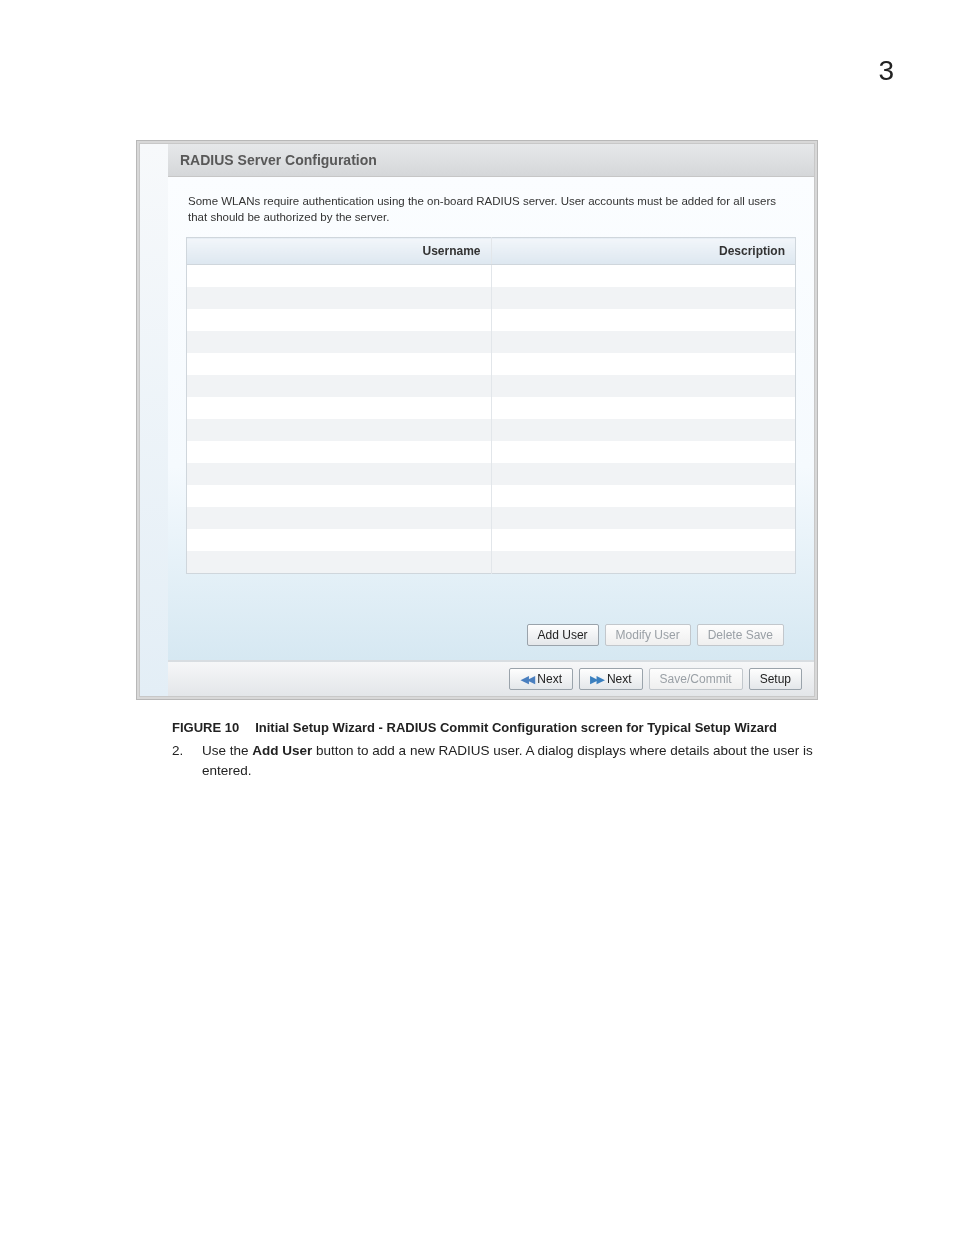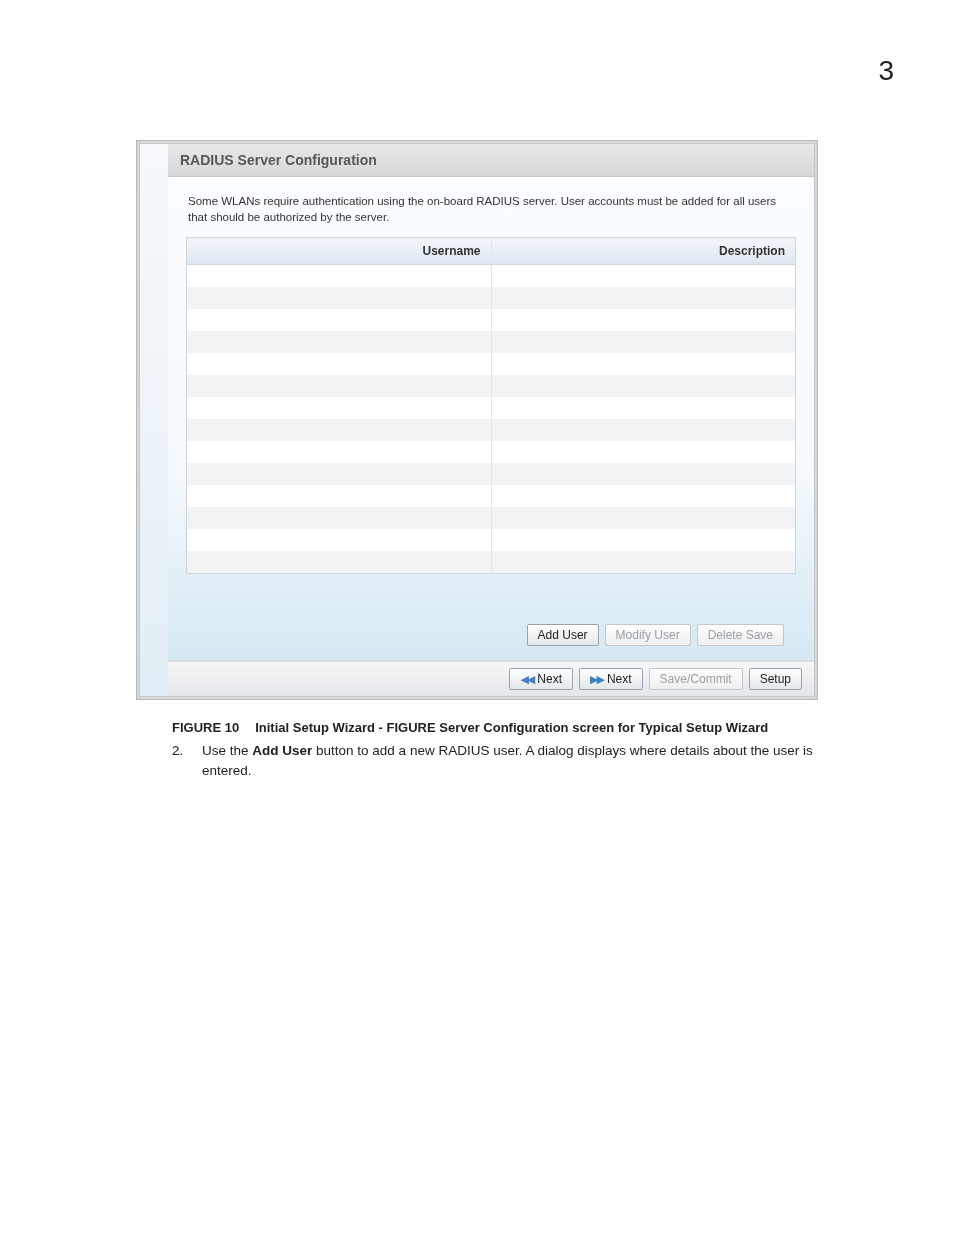--- a/index.html
+++ b/index.html
@@ -246,21 +246,21 @@
         </button>
         <button class="ui-btn disabled">Save/Commit</button>
         <button class="ui-btn">Setup</button>
       </div>
 
     </div>
   </div>
 
   <div class="caption">
     <span class="fig-label">FIGURE 10</span>
-    <span class="fig-text">Initial Setup Wizard - FIGURE Server Configuration screen for Typical Setup Wizard</span>
+    <span class="fig-text">Initial Setup Wizard - RADIUS Commit Configuration screen for Typical Setup Wizard</span>
   </div>
 
   <div class="step-block">
     <div class="step-num">2.</div>
     <div class="step-text">
       <span>Use the </span><b>Add User</b><span> button to add a new RADIUS user. A dialog displays where details about the user is entered.</span>
     </div>
   </div>
 </div>
 

